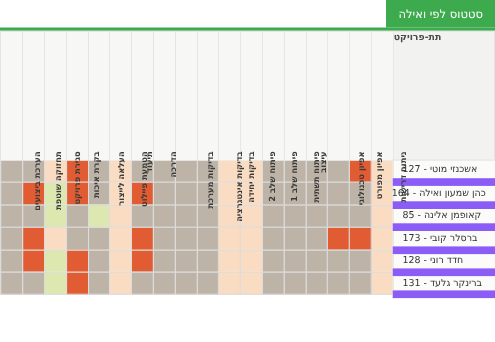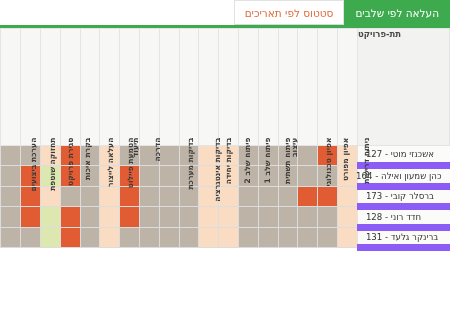--- a/index.html
+++ b/index.html
@@ -177,22 +177,21 @@
   .c-taupe { background: #bdb3a6; }
   .c-orange { background: #e25c33; }
   .c-green { background: #dde8b0; }
 </style>
 </head>
 <body>
 
 <div id="app">
 
   <div class="tabbar">
-    <div class="tab active">העלאה לפי שלבים</div>
-    <div class="tab inactive">סטטוס לפי תאריכים</div>
+    <div class="tab active">סטטוס לפי ואילה</div>
   </div>
   <div class="tab-underline"></div>
 
   <div class="table-wrap">
     <table class="matrix">
       <thead>
         <tr>
           <th class="namecol">
             <span class="namecol-label">תת-פרויקט</span>
           </th>
@@ -325,20 +324,41 @@
             <td class="cell c-taupe"></td>
             <td class="cell c-orange"></td>
             <td class="cell c-peach"></td>
             <td class="cell c-taupe"></td>
             <td class="cell c-orange"></td>
             <td class="cell c-green"></td>
             <td class="cell c-orange"></td>
             <td class="cell c-taupe"></td>
           </tr>
           <tr>
+            <td class="namecell">קאופמן אלינה - 85</td>
+            <td class="cell c-peach"></td>
+            <td class="cell c-taupe"></td>
+            <td class="cell c-taupe"></td>
+            <td class="cell c-taupe"></td>
+            <td class="cell c-taupe"></td>
+            <td class="cell c-taupe"></td>
+            <td class="cell c-peach"></td>
+            <td class="cell c-peach"></td>
+            <td class="cell c-taupe"></td>
+            <td class="cell c-taupe"></td>
+            <td class="cell c-taupe"></td>
+            <td class="cell c-taupe"></td>
+            <td class="cell c-peach"></td>
+            <td class="cell c-green"></td>
+            <td class="cell c-taupe"></td>
+            <td class="cell c-green"></td>
+            <td class="cell c-taupe"></td>
+            <td class="cell c-taupe"></td>
+          </tr>
+          <tr>
             <td class="namecell">ברסלר קובי - 173</td>
             <td class="cell c-peach"></td>
             <td class="cell c-orange"></td>
             <td class="cell c-orange"></td>
             <td class="cell c-taupe"></td>
             <td class="cell c-taupe"></td>
             <td class="cell c-taupe"></td>
             <td class="cell c-peach"></td>
             <td class="cell c-peach"></td>
             <td class="cell c-taupe"></td>

